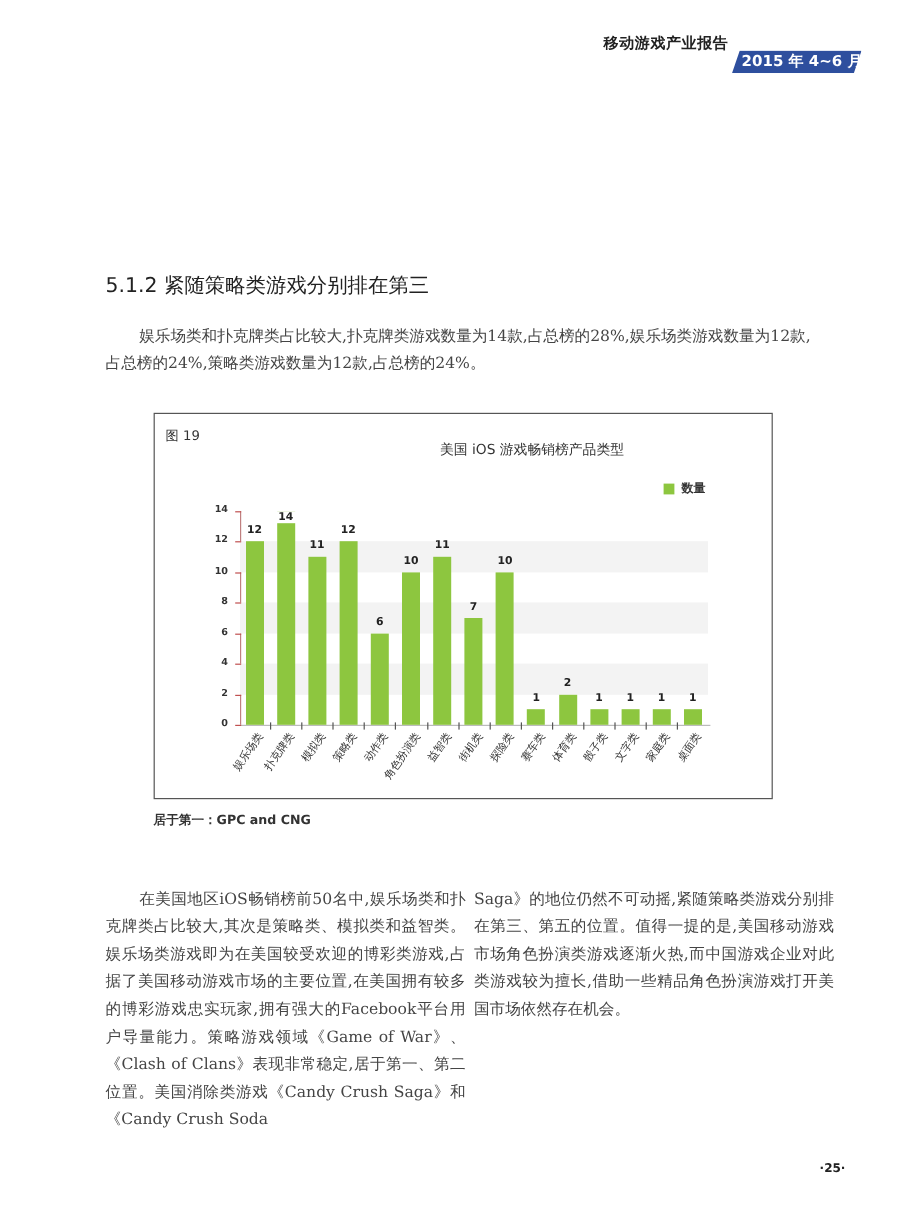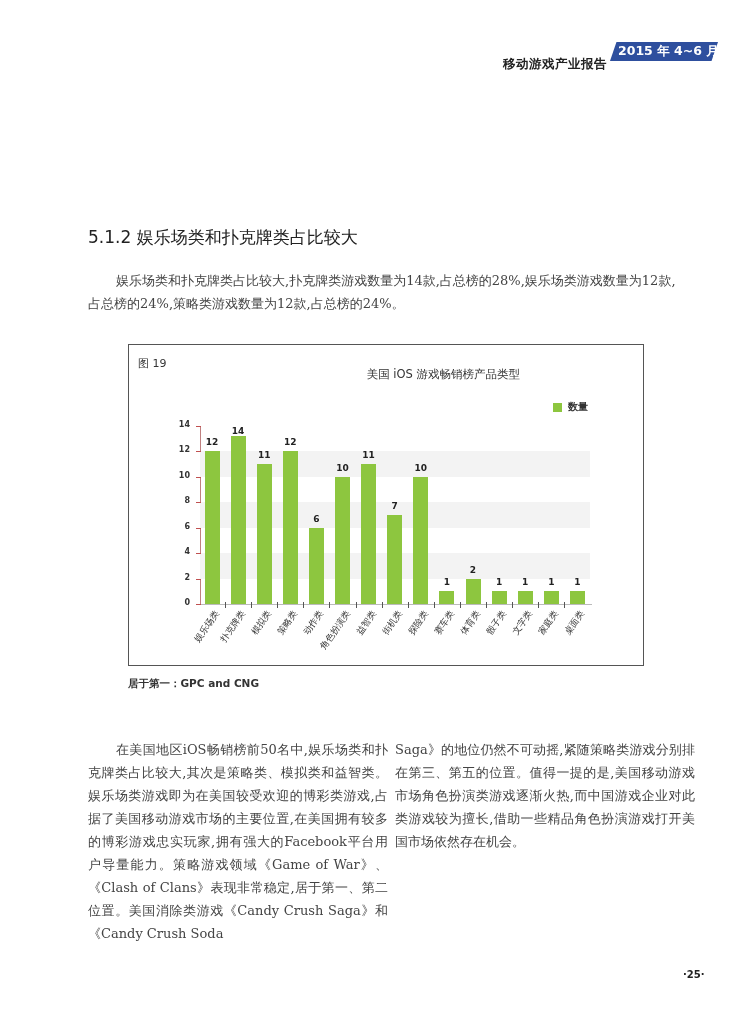--- a/index.html
+++ b/index.html
@@ -1,19 +1,19 @@
 <!DOCTYPE html>
 <html><head>
 <meta charset="utf-8">
 <style>
   html, body { margin:0; padding:0; }
   body { width:755px; height:1024px; background:#ffffff; position:relative; overflow:hidden;
          font-family:"DejaVu Serif","Liberation Serif",serif; color:#333; }
   .abs { position:absolute; }
-  .header-title { left:503px; top:56px; font-family:"DejaVu Sans","Liberation Sans",sans-serif;
+  .header-title { left:503px; top:28px; font-family:"DejaVu Sans","Liberation Sans",sans-serif;
                   font-size:12.5px; font-weight:bold; color:#222; letter-spacing:0.5px; }
   .header-badge { left:610px; top:42px; width:108px; height:19px; background:#2e4f9e;
                   clip-path:polygon(6% 0,100% 0,94% 100%,0 100%); }
   .header-badge-text { left:618px; top:43px; font-family:"DejaVu Sans","Liberation Sans",sans-serif;
                   font-size:12.5px; font-weight:bold; color:#fff; white-space:nowrap; }
   .section-heading { left:88px; top:226px; font-family:"DejaVu Sans","Liberation Sans",sans-serif;
                   font-size:17px; color:#222; }
   .intro { left:88px; top:269px; width:600px; font-size:13px; line-height:23px; color:#444; text-indent:28px; }
   .chart-box { left:128px; top:344px; width:516px; height:322px; border:1.5px solid #555; box-sizing:border-box; }
   .fig-label { left:138px; top:356px; font-family:"DejaVu Sans","Liberation Sans",sans-serif; font-size:11px; color:#333; }
@@ -38,21 +38,21 @@
   .col-right { left:395px; }
   .page-num { left:683px; top:969px; font-family:"DejaVu Sans","Liberation Sans",sans-serif; font-size:10px; font-weight:bold; color:#222; }
 </style>
 </head>
 <body>
 
 <div class="abs header-title">移动游戏产业报告</div>
 <div class="abs header-badge"></div>
 <div class="abs header-badge-text">2015 年 4~6 月</div>
 
-<div class="abs section-heading">5.1.2 娱乐场类和扑克牌类占比较大</div>
+<div class="abs section-heading">5.1.2 紧随策略类游戏分别排在第三</div>
 <div class="abs intro">娱乐场类和扑克牌类占比较大,扑克牌类游戏数量为14款,占总榜的28%,娱乐场类游戏数量为12款,占总榜的24%,策略类游戏数量为12款,占总榜的24%。</div>
 
 <div class="abs chart-box"></div>
 <div class="abs fig-label">图 19</div>
 <div class="abs chart-title">美国 iOS 游戏畅销榜产品类型</div>
 <div class="abs legend">
   <span class="legend-swatch"></span>
   <span>数量</span>
 </div>
 <div id="plot"></div>

